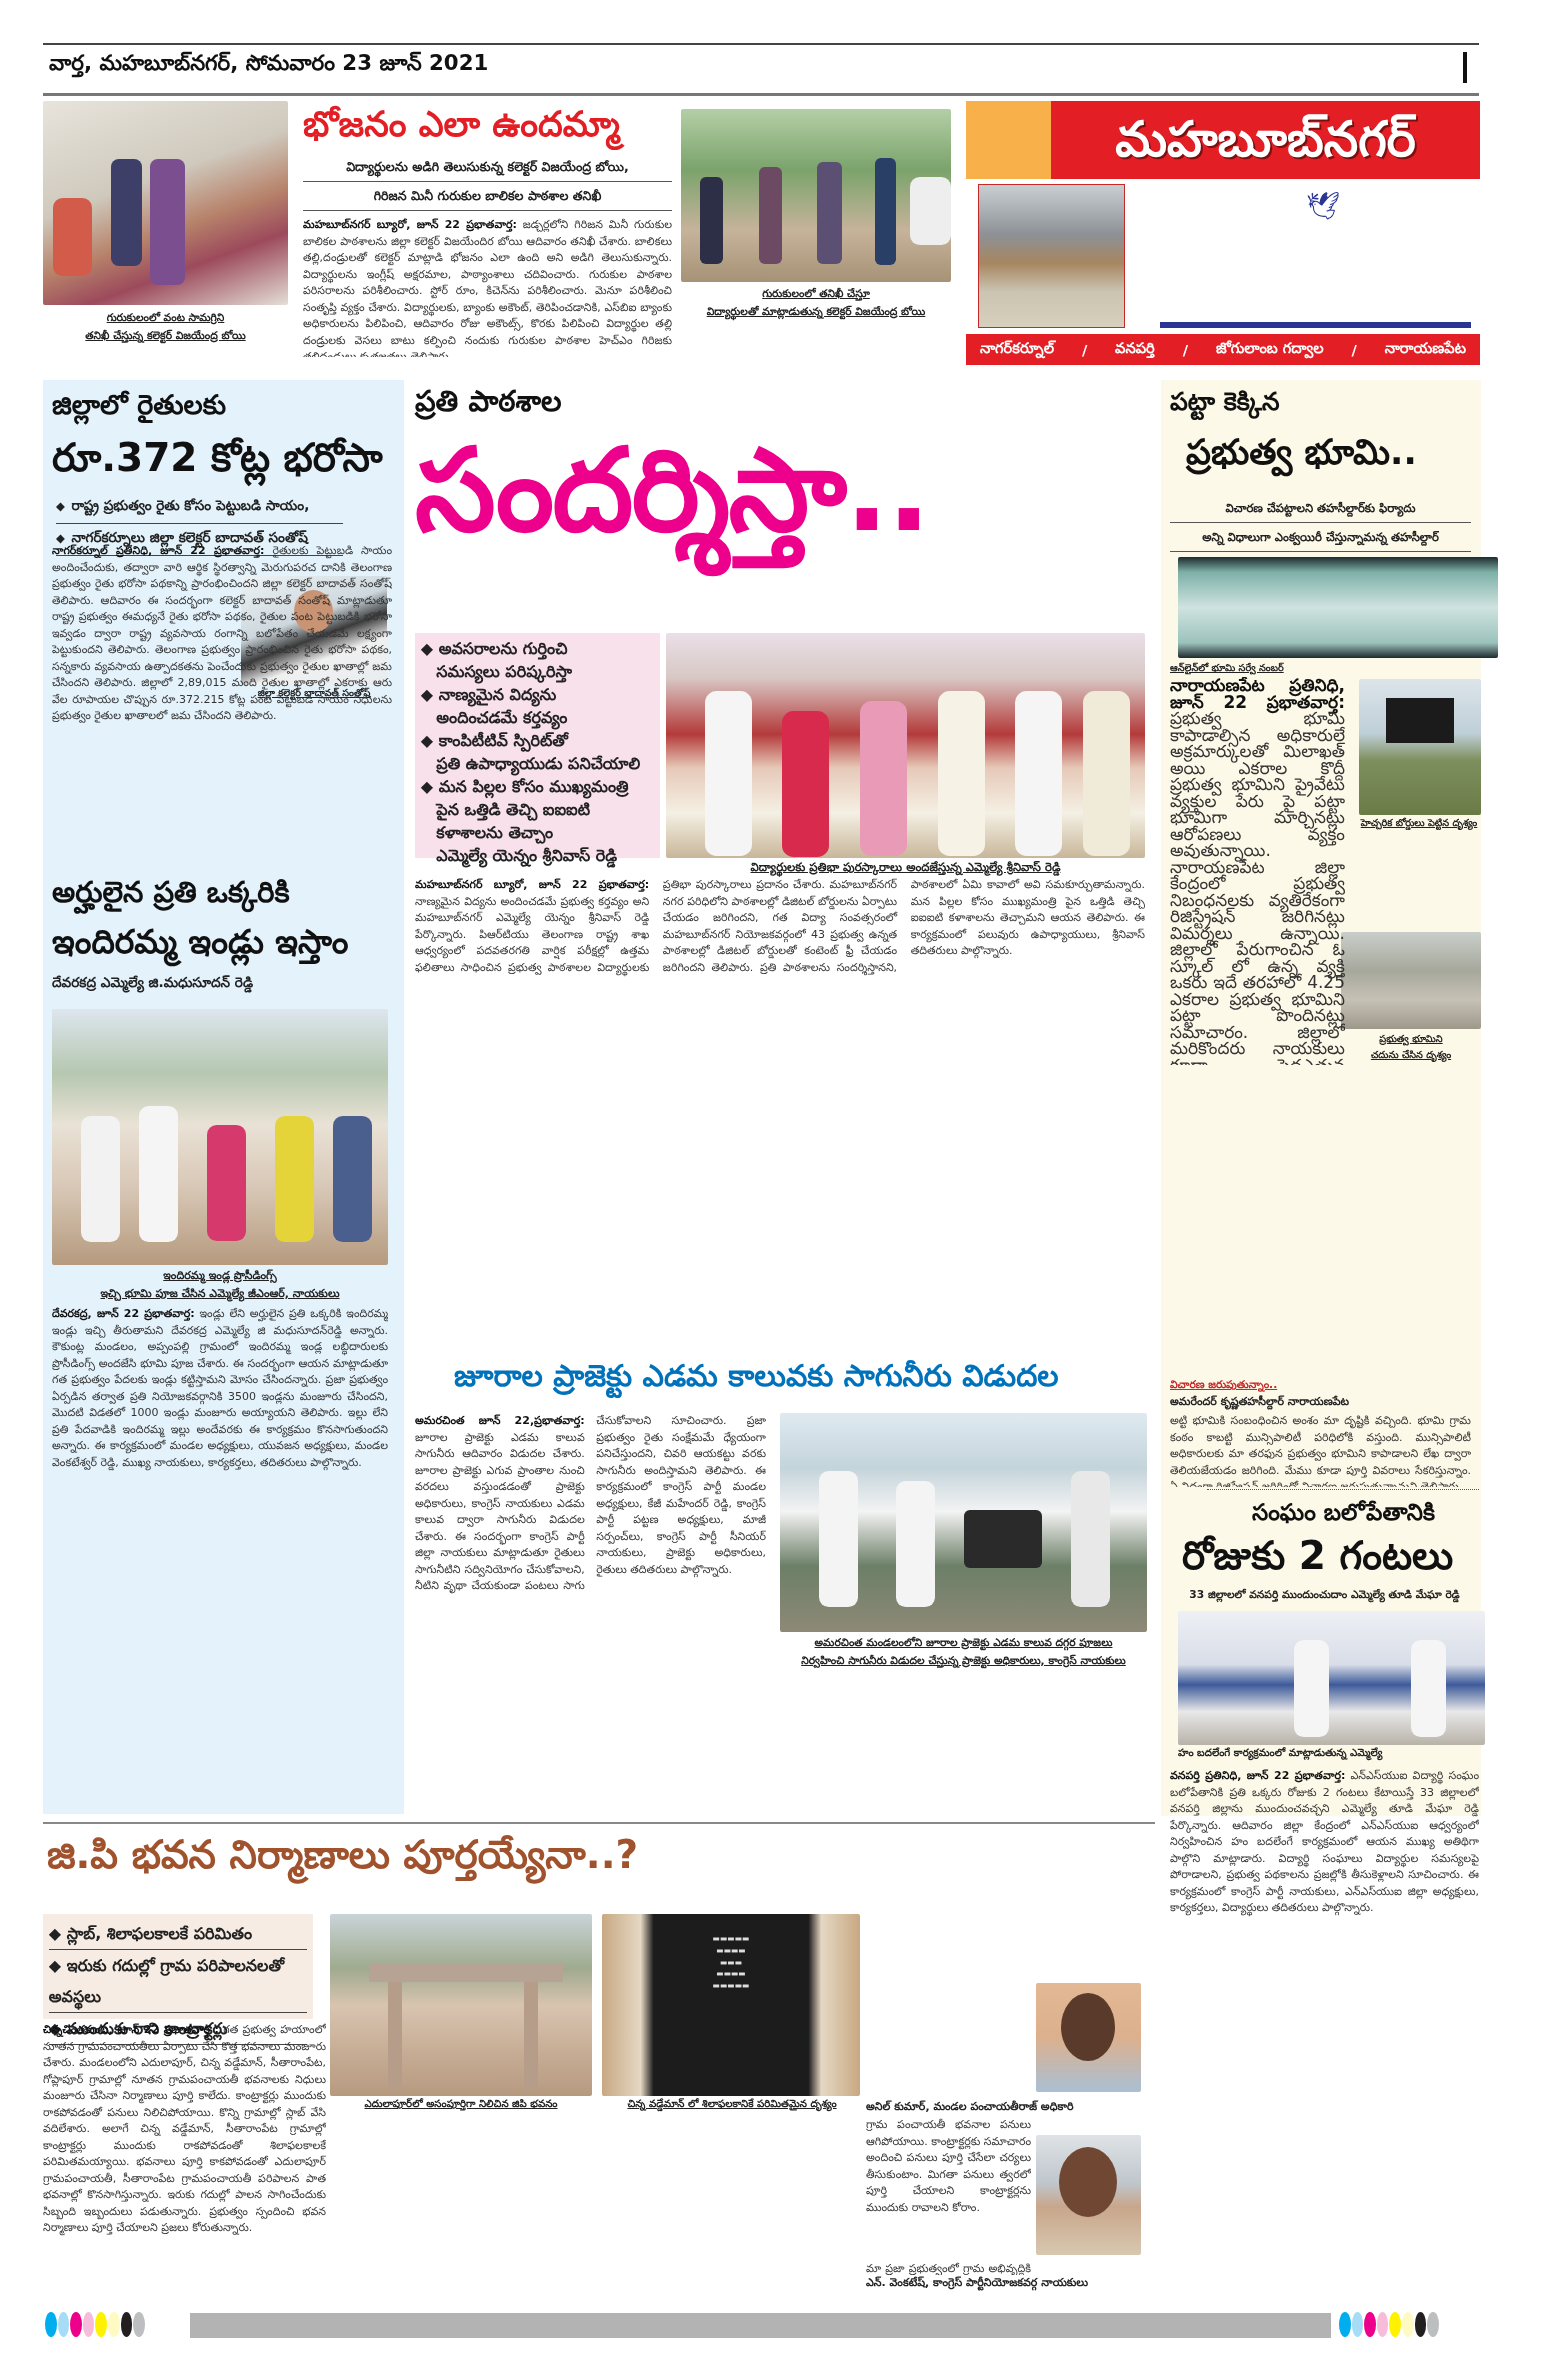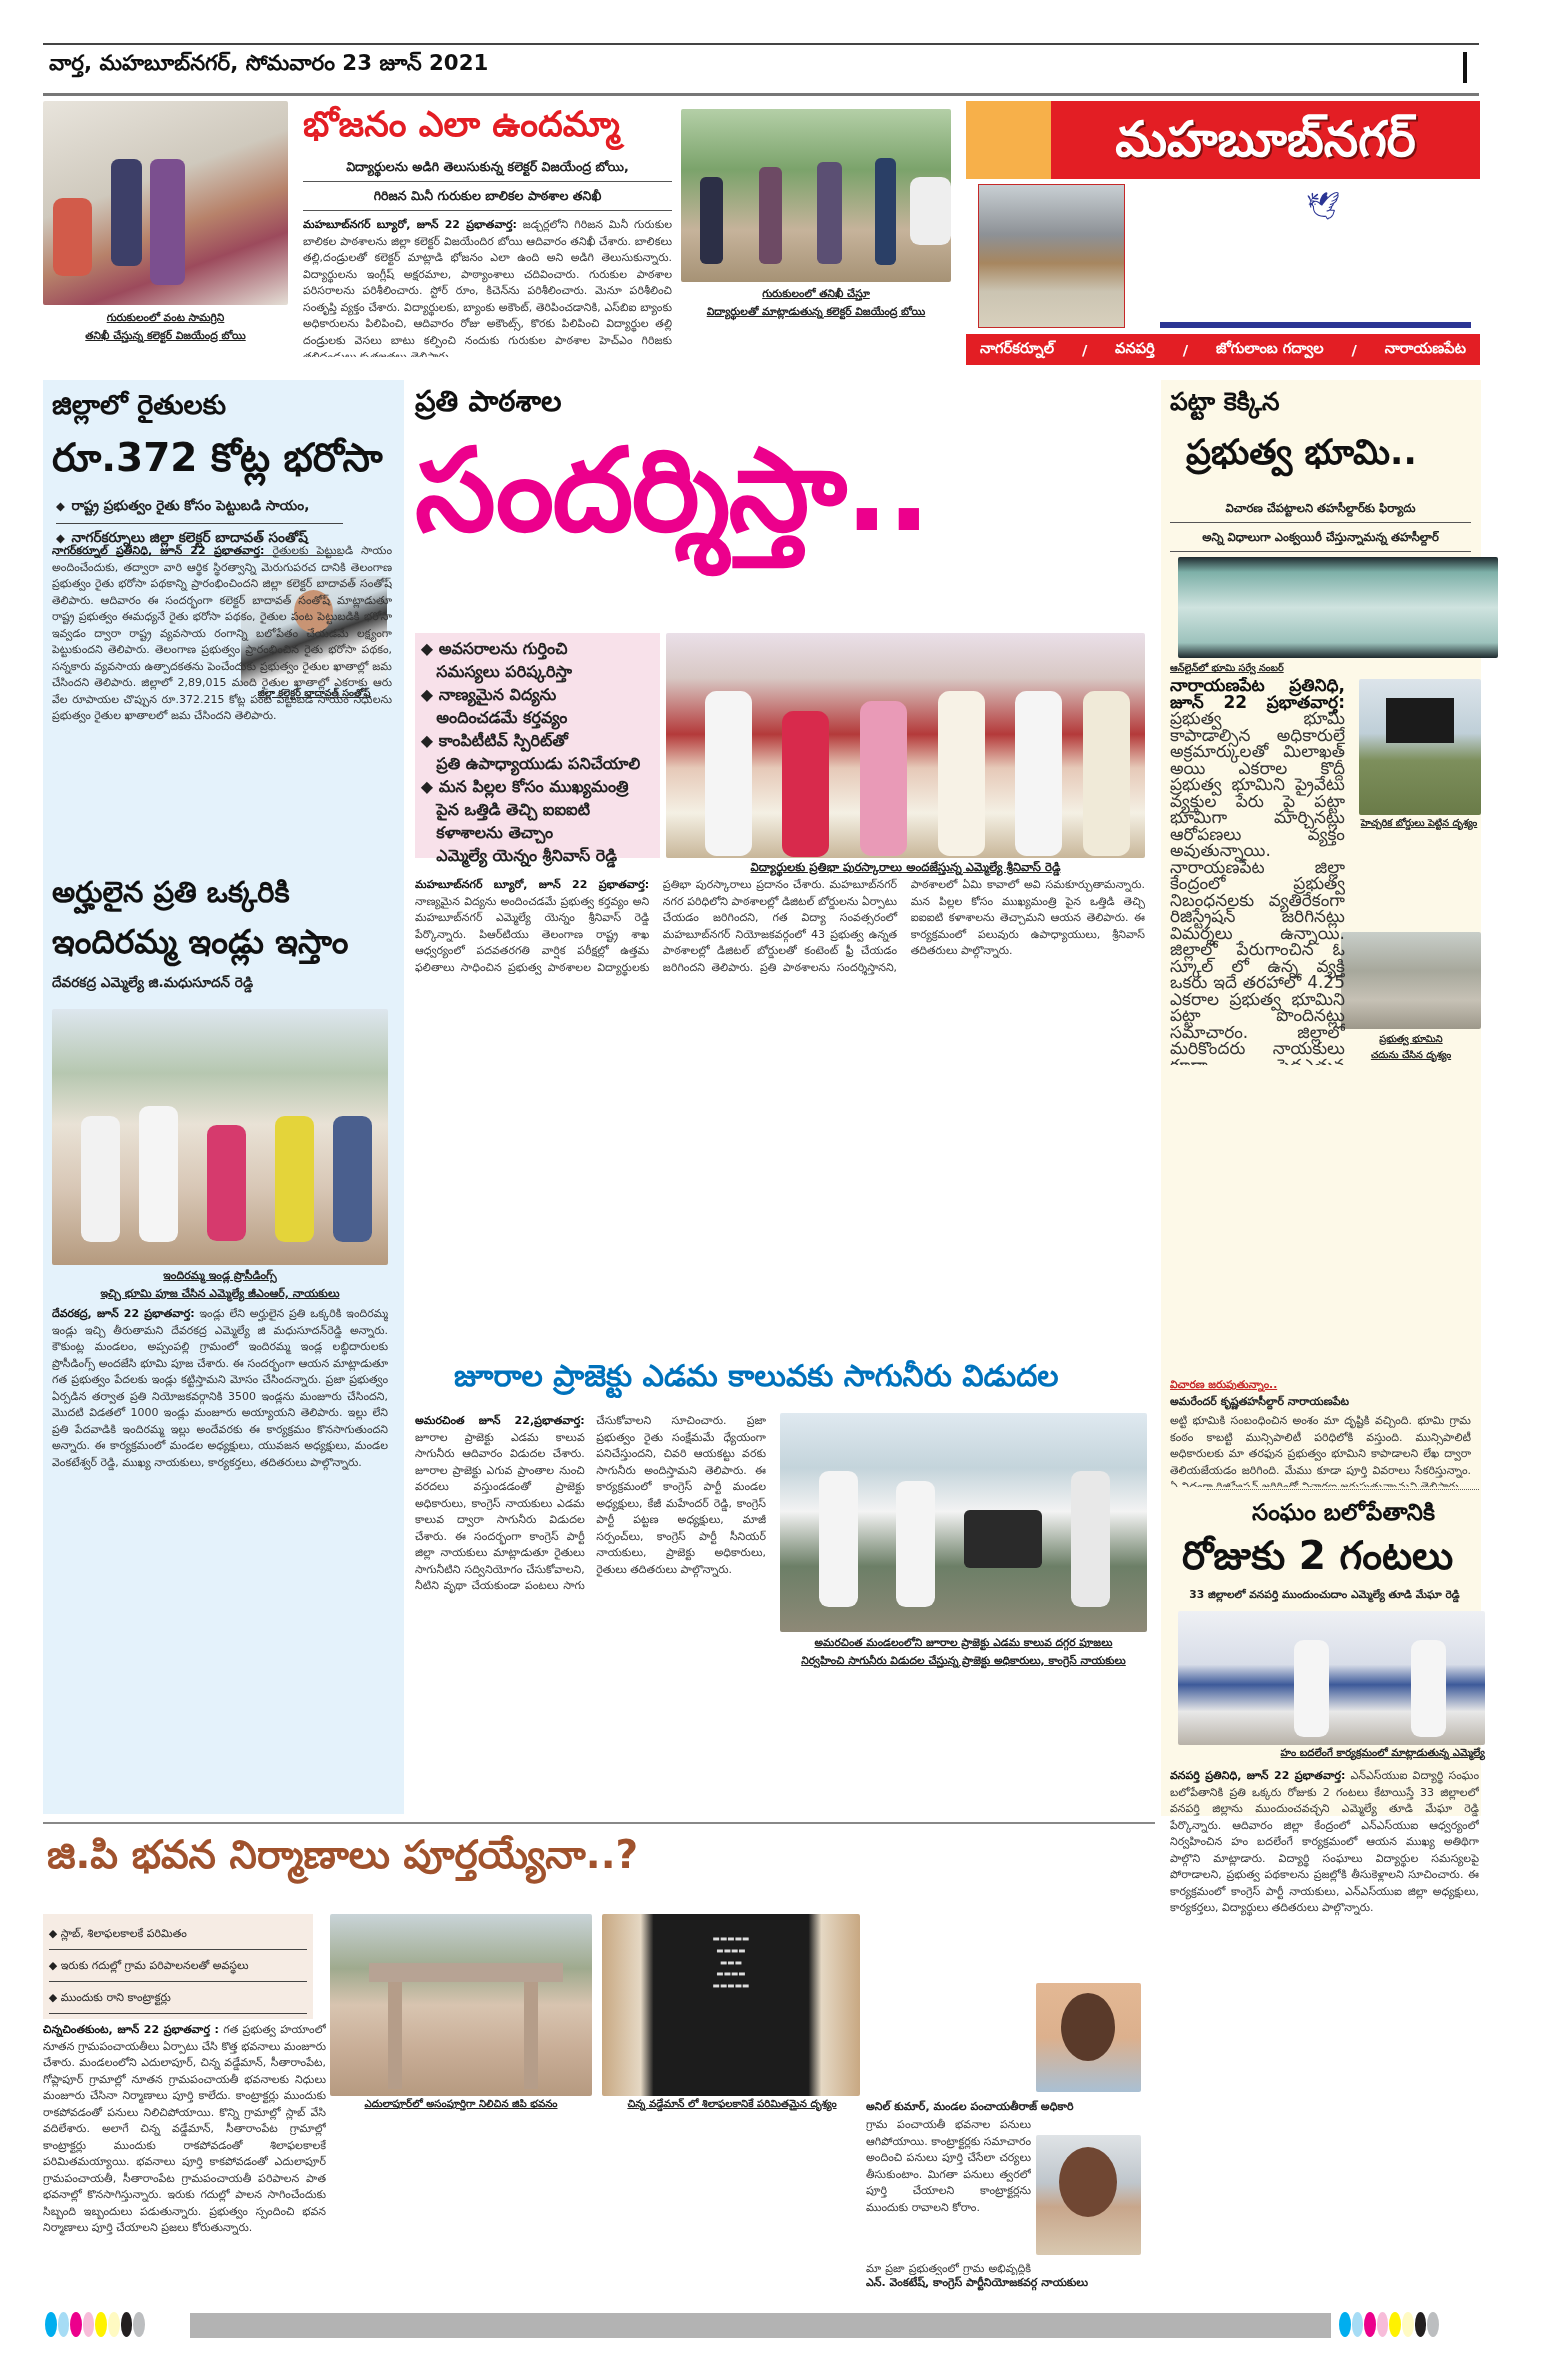--- a/index.html
+++ b/index.html
@@ -178,21 +178,21 @@
 </div>
 
 <div>
   <div class="abs hl" style="left:1252px;top:1500px;font-size:23px;color:#111;">సంఘం బలోపేతానికి</div>
   <div class="abs hl" style="left:1182px;top:1535px;font-size:39px;color:#111;">రోజుకు 2 గంటలు</div>
   <div class="abs" style="left:1174px;top:1588px;width:301px;font-size:10.7px;font-weight:bold;text-align:center;">33 జిల్లాలలో వనపర్తి ముందుంచుదాం ఎమ్మెల్యే తూడి మేఘా రెడ్డి</div>
   <div class="photo" style="left:1178px;top:1611px;width:307px;height:134px;background:linear-gradient(180deg,#eef0f4 0%,#d8dde8 40%,#3d5a9a 55%,#e8e8e8 75%,#b8b2a8 100%);">
     <div class="abs" style="left:116px;top:29px;width:35px;height:97px;background:#f5f5f5;border-radius:9.7px;"></div>
     <div class="abs" style="left:233px;top:29px;width:35px;height:97px;background:#f5f5f5;border-radius:9.7px;"></div>
   </div>
-  <div class="abs" style="left:1178px;top:1747px;width:307px;font-size:10.2px;font-weight:bold;text-align:right;text-decoration:underline;">హం బదలేంగే కార్యక్రమంలో మాట్లాడుతున్న ఎమ్మెల్యే</div>
+  <div class="abs" style="left:1178px;top:1747px;width:307px;font-size:10.2px;font-weight:bold;text-align:left;">హం బదలేంగే కార్యక్రమంలో మాట్లాడుతున్న ఎమ్మెల్యే</div>
   <div class="abs text" style="left:1170px;top:1768px;width:309px;height:538px;font-size:11px;">
     <span class="dateline">వనపర్తి ప్రతినిధి, జూన్ 22 ప్రభాతవార్త:</span>
     <span>ఎన్‌ఎస్‌యుఐ విద్యార్థి సంఘం బలోపేతానికి ప్రతి ఒక్కరు రోజుకు 2 గంటలు కేటాయిస్తే 33 జిల్లాలలో వనపర్తి జిల్లాను ముందుంచవచ్చని ఎమ్మెల్యే తూడి మేఘా రెడ్డి పేర్కొన్నారు. ఆదివారం జిల్లా కేంద్రంలో ఎన్‌ఎస్‌యుఐ ఆధ్వర్యంలో నిర్వహించిన హం బదలేంగే కార్యక్రమంలో ఆయన ముఖ్య అతిథిగా పాల్గొని మాట్లాడారు. విద్యార్థి సంఘాలు విద్యార్థుల సమస్యలపై పోరాడాలని, ప్రభుత్వ పథకాలను ప్రజల్లోకి తీసుకెళ్లాలని సూచించారు. ఈ కార్యక్రమంలో కాంగ్రెస్ పార్టీ నాయకులు, ఎన్‌ఎస్‌యుఐ జిల్లా అధ్యక్షులు, కార్యకర్తలు, విద్యార్థులు తదితరులు పాల్గొన్నారు.</span>
   </div>
 </div>
 
 <div>
   <div class="abs hl" style="left:454px;top:1359px;font-size:30px;color:#0072bc;">జూరాల ప్రాజెక్టు ఎడమ కాలువకు సాగునీరు విడుదల</div>
   <div class="abs text" style="left:415px;top:1413px;width:351px;height:398px;font-size:11px;column-count:2;column-gap:11.6px;">
     <span class="dateline">అమరచింత జూన్ 22,ప్రభాతవార్త:</span>
@@ -209,21 +209,21 @@
     <div>నిర్వహించి సాగునీరు విడుదల చేస్తున్న ప్రాజెక్టు అధికారులు, కాంగ్రెస్ నాయకులు</div>
   </div>
   <div class="abs text" style="left:780px;top:1673px;width:367px;height:140px;font-size:11px;"></div>
 </div>
 
 <div class="rule" style="left:43px;top:1822px;width:1112px;height:1.9px;background:#888;"></div>
 
 <div>
   <div class="abs hl" style="left:47px;top:1834px;font-size:39px;color:#a0522d;">జి.పి భవన నిర్మాణాలు పూర్తయ్యేనా..?</div>
   <div class="abs" style="left:43px;top:1914px;width:270px;height:105px;background:#f6ece4;padding:3.9px 5.8px;">
-    <div style="font-size:11px;font-weight:normal;line-height:31px;">
+    <div style="font-size:16px;font-weight:bold;line-height:31px;">
       <div style="border-bottom:1.5px solid #444;"><span>◆ </span><span>స్లాబ్, శిలాఫలకాలకే పరిమితం</span></div>
       <div style="border-bottom:1.5px solid #444;"><span>◆ </span><span>ఇరుకు గదుల్లో గ్రామ పరిపాలనలతో అవస్థలు</span></div>
       <div style="border-bottom:1.5px solid #444;"><span>◆ </span><span>ముందుకు రాని కాంట్రాక్టర్లు</span></div>
     </div>
   </div>
   <div class="abs text" style="left:43px;top:2022px;width:283px;height:281px;font-size:11px;">
     <span class="dateline">చిన్నచింతకుంట, జూన్ 22 ప్రభాతవార్త :</span>
     <span>గత ప్రభుత్వ హయాంలో నూతన గ్రామపంచాయతీలు ఏర్పాటు చేసి కొత్త భవనాలు మంజూరు చేశారు. మండలంలోని ఎదులాపూర్, చిన్న వడ్డేమాన్, సీతారాంపేట, గోప్లాపూర్ గ్రామాల్లో నూతన గ్రామపంచాయతీ భవనాలకు నిధులు మంజూరు చేసినా నిర్మాణాలు పూర్తి కాలేదు. కాంట్రాక్టర్లు ముందుకు రాకపోవడంతో పనులు నిలిచిపోయాయి. కొన్ని గ్రామాల్లో స్లాబ్ వేసి వదిలేశారు. అలాగే చిన్న వడ్డేమాన్, సీతారాంపేట గ్రామాల్లో కాంట్రాక్టర్లు ముందుకు రాకపోవడంతో శిలాఫలకాలకే పరిమితమయ్యాయి. భవనాలు పూర్తి కాకపోవడంతో ఎదులాపూర్ గ్రామపంచాయతీ, సీతారాంపేట గ్రామపంచాయతీ పరిపాలన పాత భవనాల్లో కొనసాగిస్తున్నారు. ఇరుకు గదుల్లో పాలన సాగించేందుకు సిబ్బంది ఇబ్బందులు పడుతున్నారు. ప్రభుత్వం స్పందించి భవన నిర్మాణాలు పూర్తి చేయాలని ప్రజలు కోరుతున్నారు.</span>
   </div>
 

